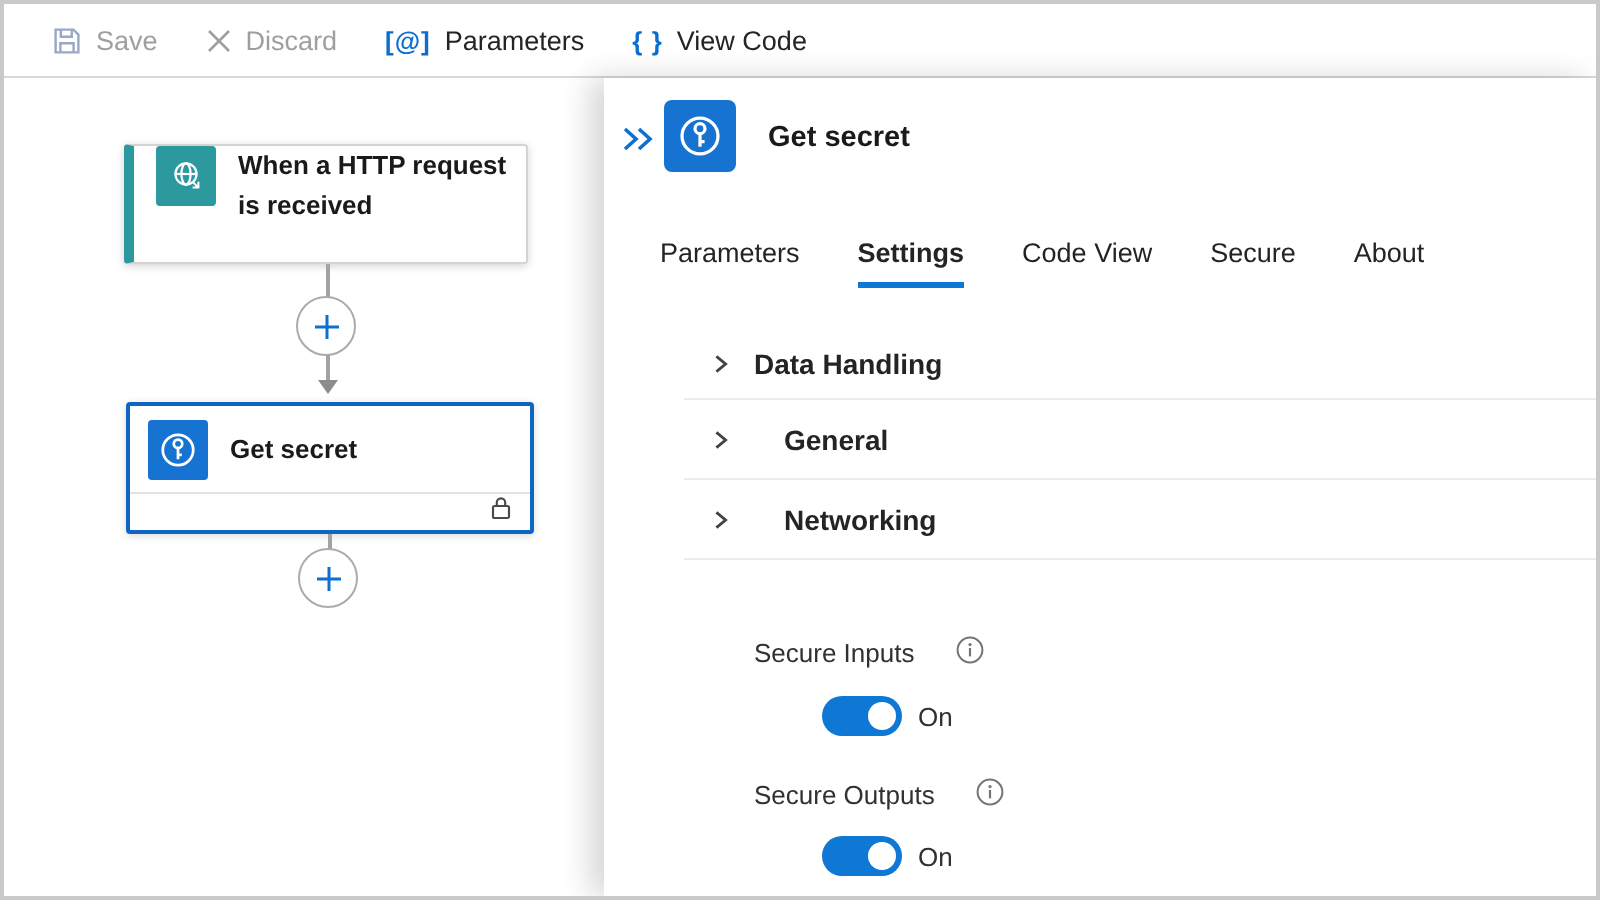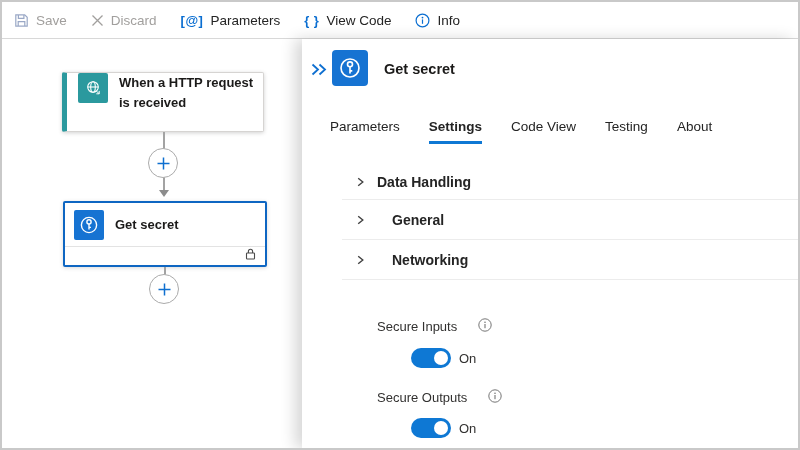--- a/index.html
+++ b/index.html
@@ -1,20 +1,20 @@
 <!DOCTYPE html>
 <html><head>
 <meta charset="utf-8">
 <style>
   * { margin:0; padding:0; box-sizing:border-box; }
   body { font-family:"Liberation Sans", sans-serif; background:#fff; }
   .screen { position:relative; width:800px; height:450px; border:2px solid #c9c9c9; background:#fff; overflow:hidden; }
 
   
-  .toolbar { height:37px; border-bottom:1px solid #d8d8d8; display:flex; align-items:center; padding-left:0; background:#fff; }
+  .toolbar { height:37px; border-bottom:1px solid #d8d8d8; display:flex; align-items:center; padding-left:12px; background:#fff; }
   .tb-item { display:flex; align-items:center; gap:7px; padding:0 12px; height:100%; font-size:13.5px; color:#242424; cursor:pointer; white-space:nowrap; }
   .tb-item.disabled { color:#a19f9d; cursor:default; }
   .tb-glyph { color:#0a6ed1; font-weight:600; font-size:13px; letter-spacing:0.5px; }
   .tb-item svg { display:block; }
 
   
   .main { position:relative; display:flex; height:409px; }
   .canvas { flex:1; position:relative; background:#fff; }
   .panel { width:496px; position:relative; background:#fff; box-shadow:-7px 0 14px rgba(0,0,0,0.16); }
 
@@ -81,30 +81,20 @@
       </span>
       <span>Discard</span>
     </div>
     <div class="tb-item">
       <span class="tb-glyph">[@]</span>
       <span>Parameters</span>
     </div>
     <div class="tb-item">
       <span class="tb-glyph">{ }</span>
       <span>View Code</span>
-    </div>
-    <div class="tb-item">
-      <span>
-        <svg width="15" height="15" viewBox="0 0 15 15">
-          <circle cx="7.5" cy="7.5" r="6.4" fill="none" stroke="#0a6ed1" stroke-width="1.2"></circle>
-          <circle cx="7.5" cy="4.6" r="0.9" fill="#0a6ed1"></circle>
-          <rect x="6.9" y="6.4" width="1.2" height="4.4" fill="#0a6ed1"></rect>
-        </svg>
-      </span>
-      <span>Info</span>
     </div>
   </div>
 
   <div class="main">
 
     <div class="canvas">
 
       <div class="trigger-card">
         <span class="node-icon" style="background:#2b999e;">
           <svg width="19" height="19" viewBox="0 0 19 19" fill="none" stroke="#fff" stroke-width="1.1">
@@ -169,21 +159,21 @@
           <circle cx="12" cy="8.6" r="2.3"></circle>
           <path d="M12 11 V17 M12 14.6 H14.1"></path>
         </svg>
       </div>
       <div class="panel-title">Get secret</div>
 
       <div class="tabs">
         <div class="tab">Parameters</div>
         <div class="tab active">Settings</div>
         <div class="tab">Code View</div>
-        <div class="tab">Testing</div>
+        <div class="tab">Secure</div>
         <div class="tab">About</div>
       </div>
 
       <div class="sections">
         <div class="section-row s1">
           <span class="chev">
             <svg width="12" height="12" viewBox="0 0 12 12" fill="none" stroke="#424242" stroke-width="1.4">
                 <path d="M4.2 2.2 L8.8 6 L4.2 9.8"></path>
               </svg>
           </span>

